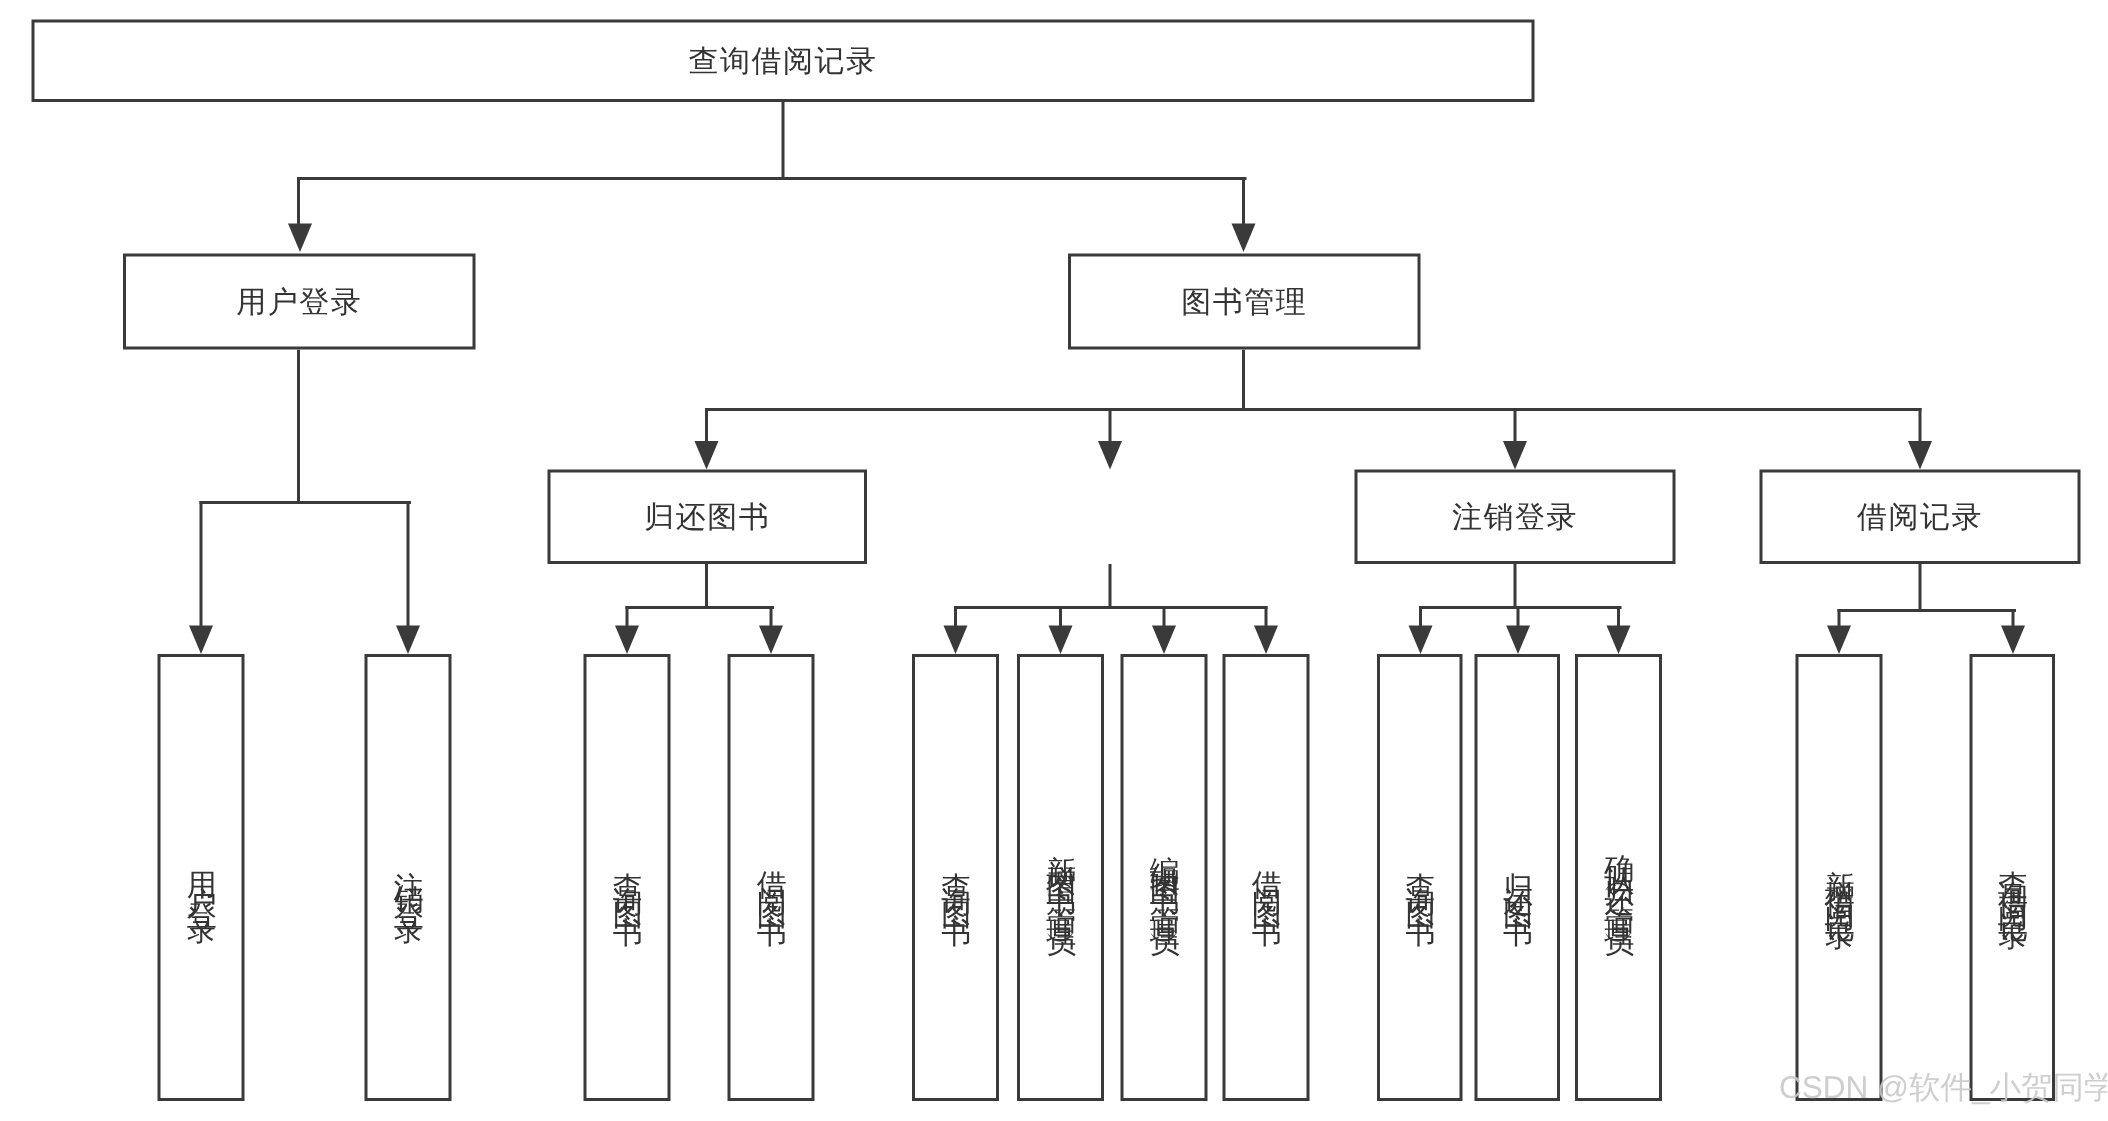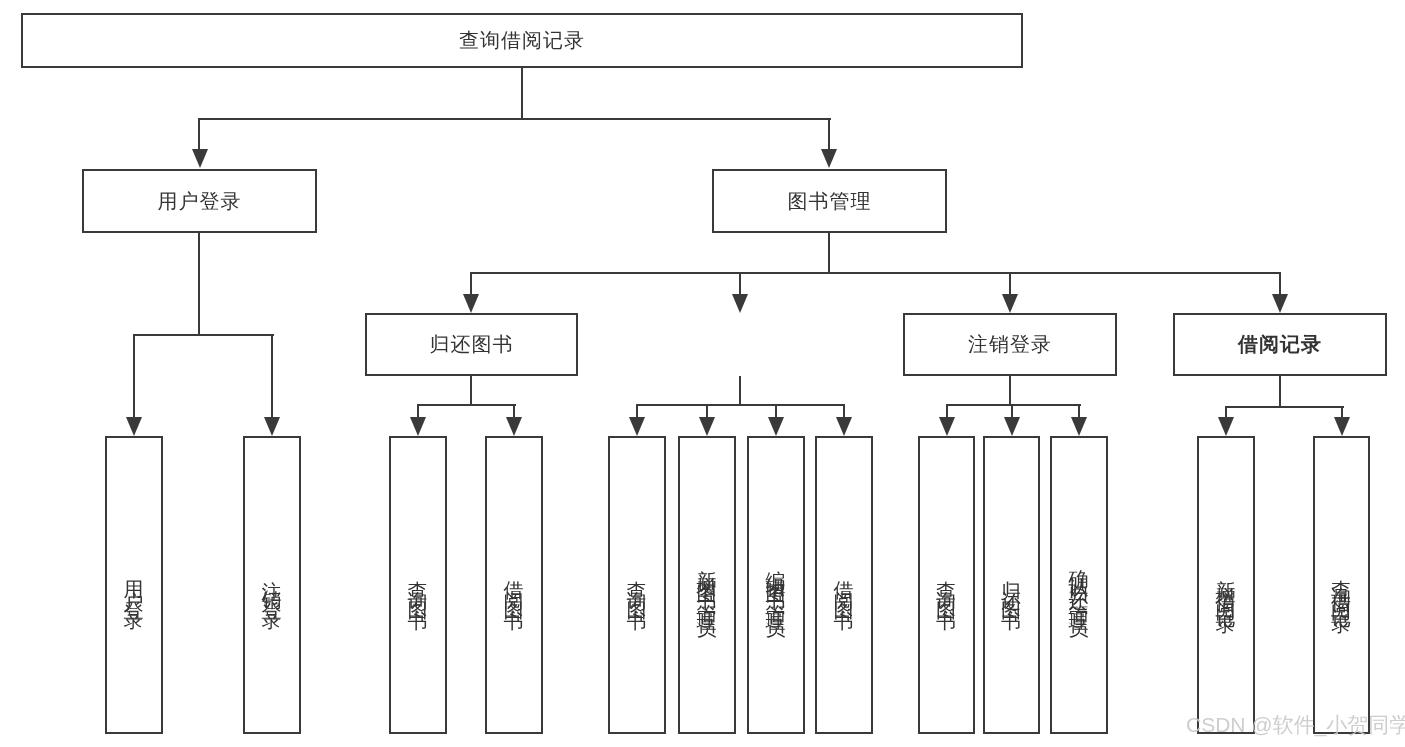--- a/index.html
+++ b/index.html
@@ -48,21 +48,21 @@
 
   <div class="box" style="left:365px; top:313px; width:213px; height:63px;">
     <span>归还图书</span>
   </div>
 
 
   <div class="box" style="left:903px; top:313px; width:214px; height:63px;">
     <span>注销登录</span>
   </div>
 
-  <div class="box" style="left:1173px; top:313px; width:214px; height:63px;font-weight:bold;">
+  <div class="box" style="left:1173px; top:313px; width:214px; height:63px;">
     <span>借阅记录</span>
   </div>
 
   <div class="box leaf" style="left:105px; top:436px; width:58px; height:298px;">
     <span>用户登录</span>
   </div>
   <div class="box leaf" style="left:243px; top:436px; width:58px; height:298px;">
     <span>注销登录</span>
   </div>
 

